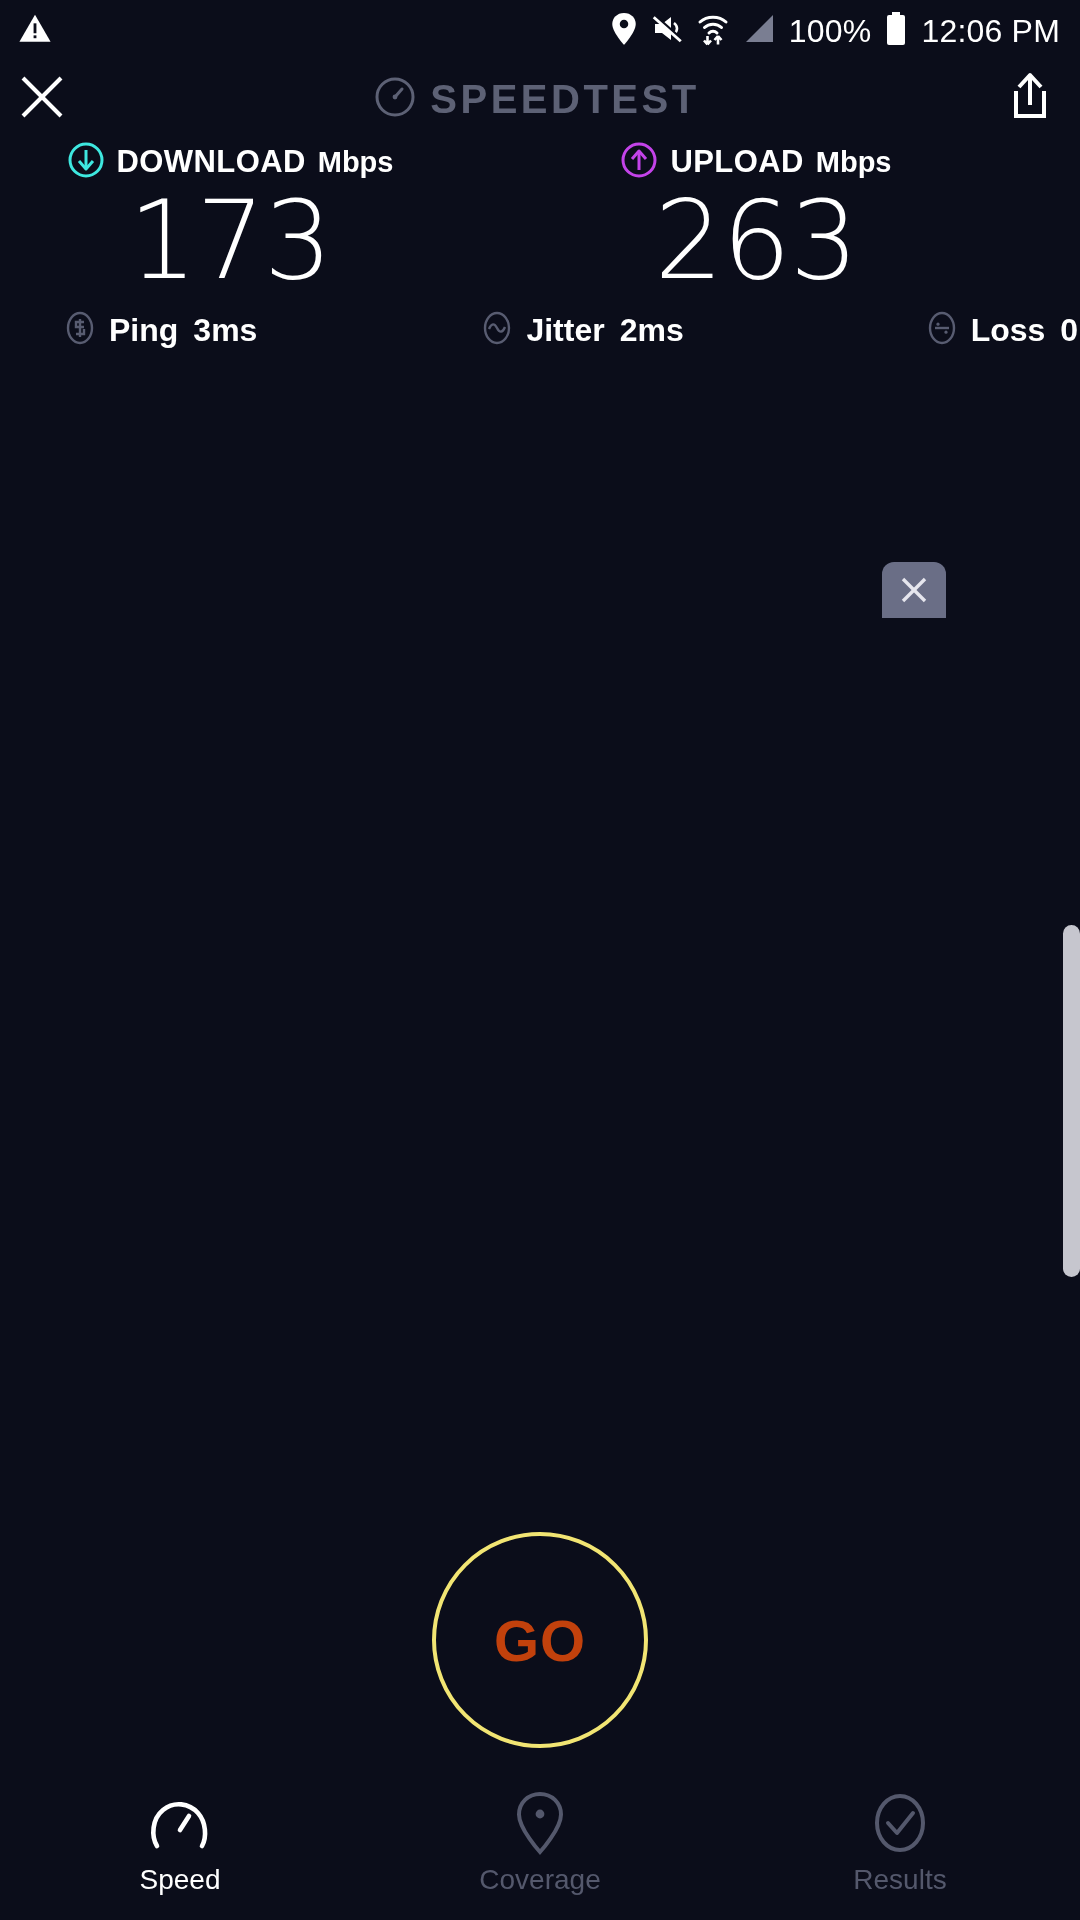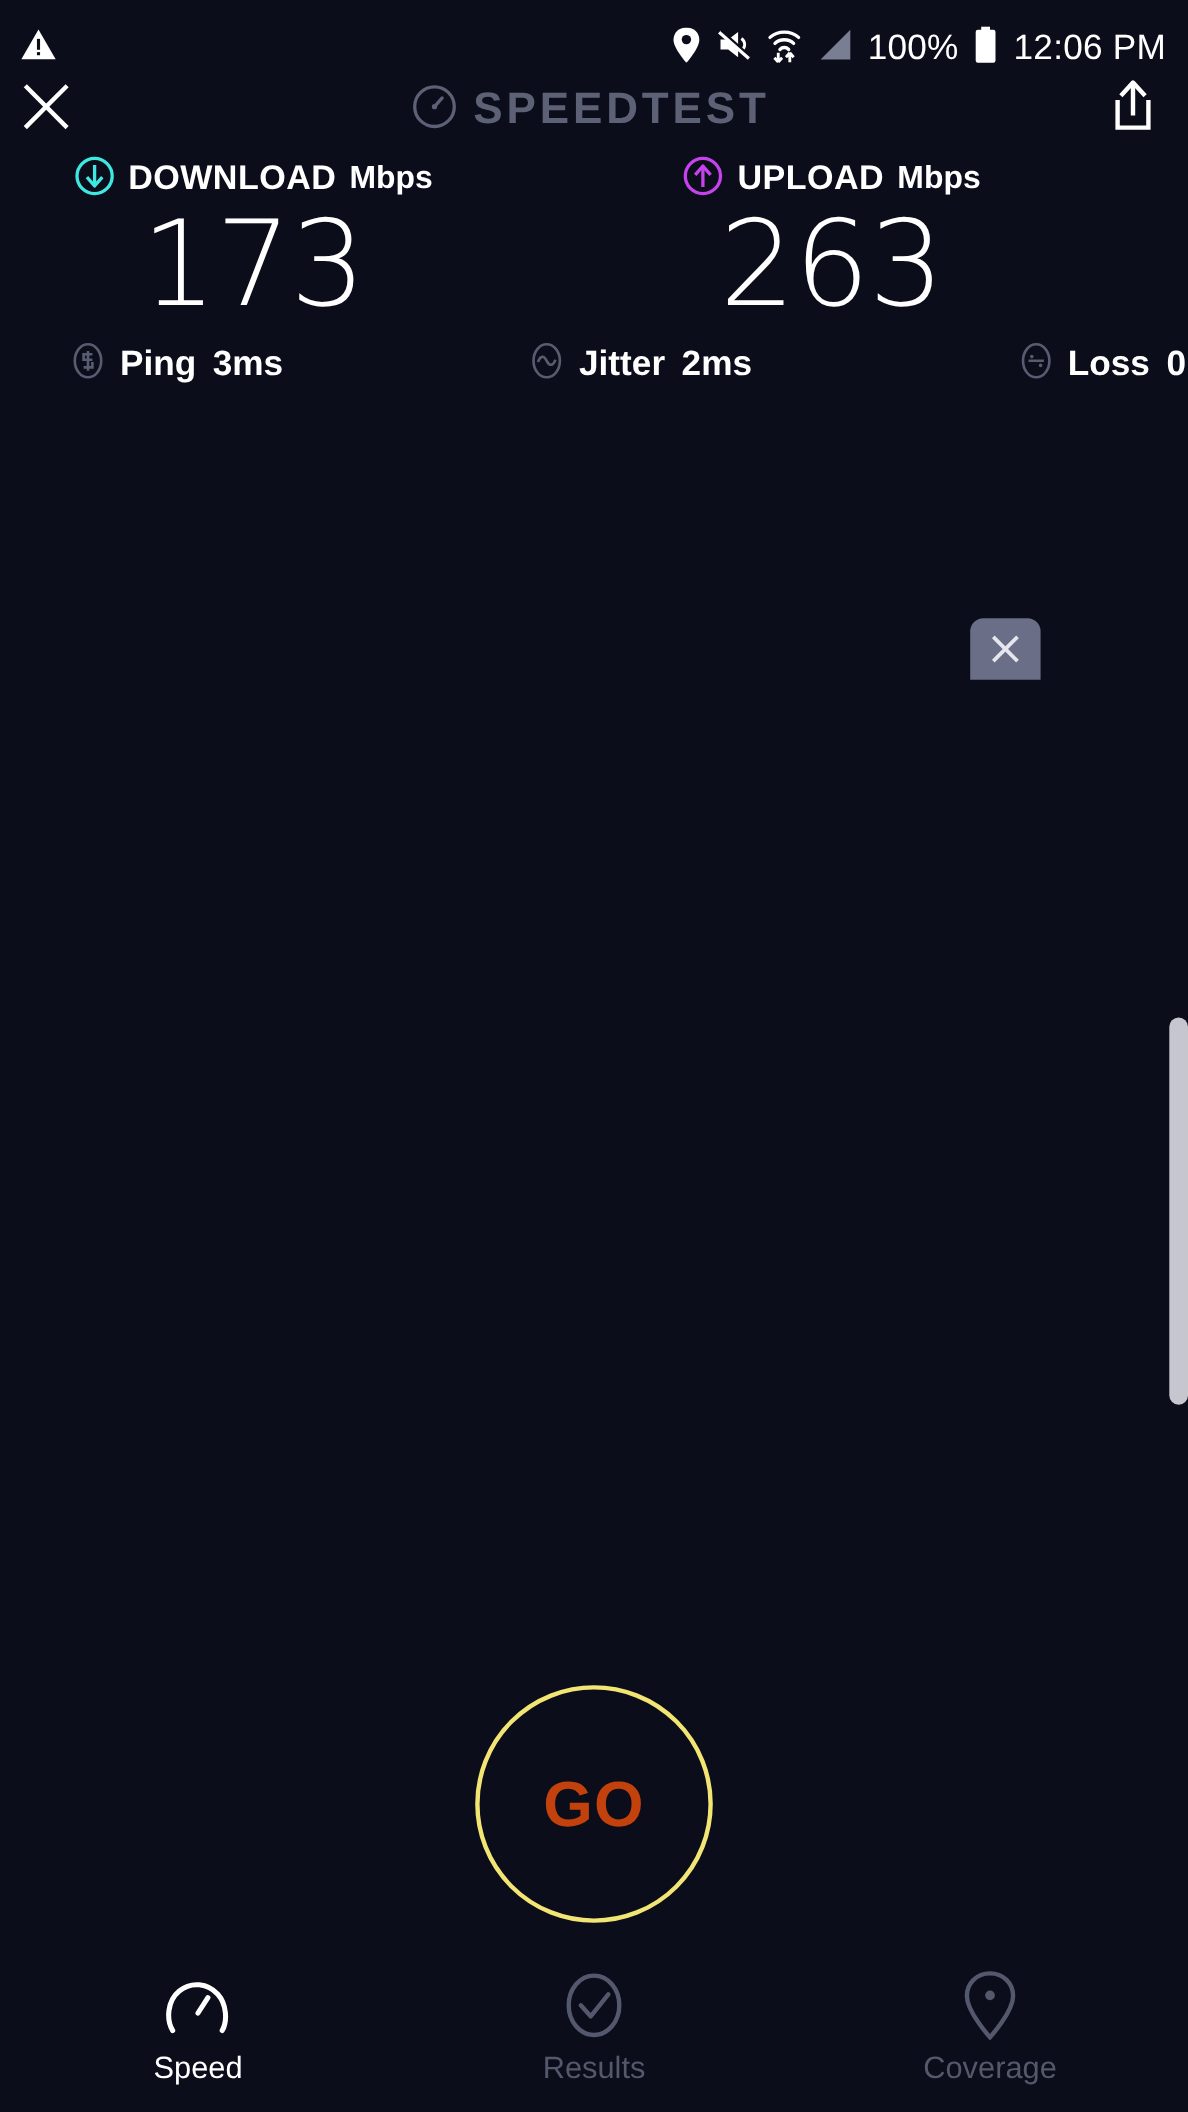--- a/index.html
+++ b/index.html
@@ -6,21 +6,21 @@
   html, body {
     width:1080px; height:1920px;
     background:#0B0D1A;
     font-family:"Liberation Sans", sans-serif;
     overflow:hidden;
   }
   #app { position:relative; width:1080px; height:1920px; background:#0B0D1A; }
 
   
   .statusbar {
-    position:absolute; top:16px; left:0; width:1080px; height:54px;
+    position:absolute; top:4px; left:0; width:1080px; height:54px;
     display:flex; align-items:center; justify-content:space-between;
     padding:0 20px 0 18px;
   }
   .sb-left { display:flex; align-items:center; }
   .sb-right { display:flex; align-items:center; gap:14px; }
   .sb-text {
     color:#FFFFFF; font-size:32px; letter-spacing:.2px;
     font-family:"Liberation Sans", sans-serif;
   }
   .sb-ico { display:block; }
@@ -305,34 +305,34 @@
         <svg width="62" height="58" viewBox="0 0 62 58">
           <path d="M8 52 C2 42 3 25 14 16 C25 7 40 9 49 19 C57 28 58 43 53 52" stroke="#FFFFFF" stroke-width="4.6" fill="none" stroke-linecap="round"></path>
           <line x1="31" y1="36" x2="40" y2="22" stroke="#FFFFFF" stroke-width="4.6" stroke-linecap="round"></line>
         </svg>
       </span>
       <span class="nav-label">Speed</span>
     </div>
 
     <div class="nav-item inactive">
       <span class="nav-ico">
+        <svg width="52" height="64" viewBox="0 0 52 64">
+          <path d="M26 3 C14 3 5 12 5 23.5 C5 38 26 61 26 61 S47 38 47 23.5 C47 12 38 3 26 3 Z" stroke="#54586C" stroke-width="4" fill="none"></path>
+          <circle cx="26" cy="23" r="4.4" fill="#54586C"></circle>
+        </svg>
+      </span>
+      <span class="nav-label">Coverage</span>
+    </div>
+
+    <div class="nav-item inactive">
+      <span class="nav-ico">
         <svg width="62" height="62" viewBox="0 0 62 62">
           <ellipse cx="31" cy="31" rx="23" ry="27" stroke="#54586C" stroke-width="4" fill="none"></ellipse>
           <path d="M19 31 L28 41 L44 21" stroke="#54586C" stroke-width="4" fill="none" stroke-linecap="round" stroke-linejoin="round"></path>
         </svg>
       </span>
       <span class="nav-label">Results</span>
     </div>
 
-    <div class="nav-item inactive">
-      <span class="nav-ico">
-        <svg width="52" height="64" viewBox="0 0 52 64">
-          <path d="M26 3 C14 3 5 12 5 23.5 C5 38 26 61 26 61 S47 38 47 23.5 C47 12 38 3 26 3 Z" stroke="#54586C" stroke-width="4" fill="none"></path>
-          <circle cx="26" cy="23" r="4.4" fill="#54586C"></circle>
-        </svg>
-      </span>
-      <span class="nav-label">Coverage</span>
-    </div>
-
 
   </div>
 
 </div>
 
 </body></html>

